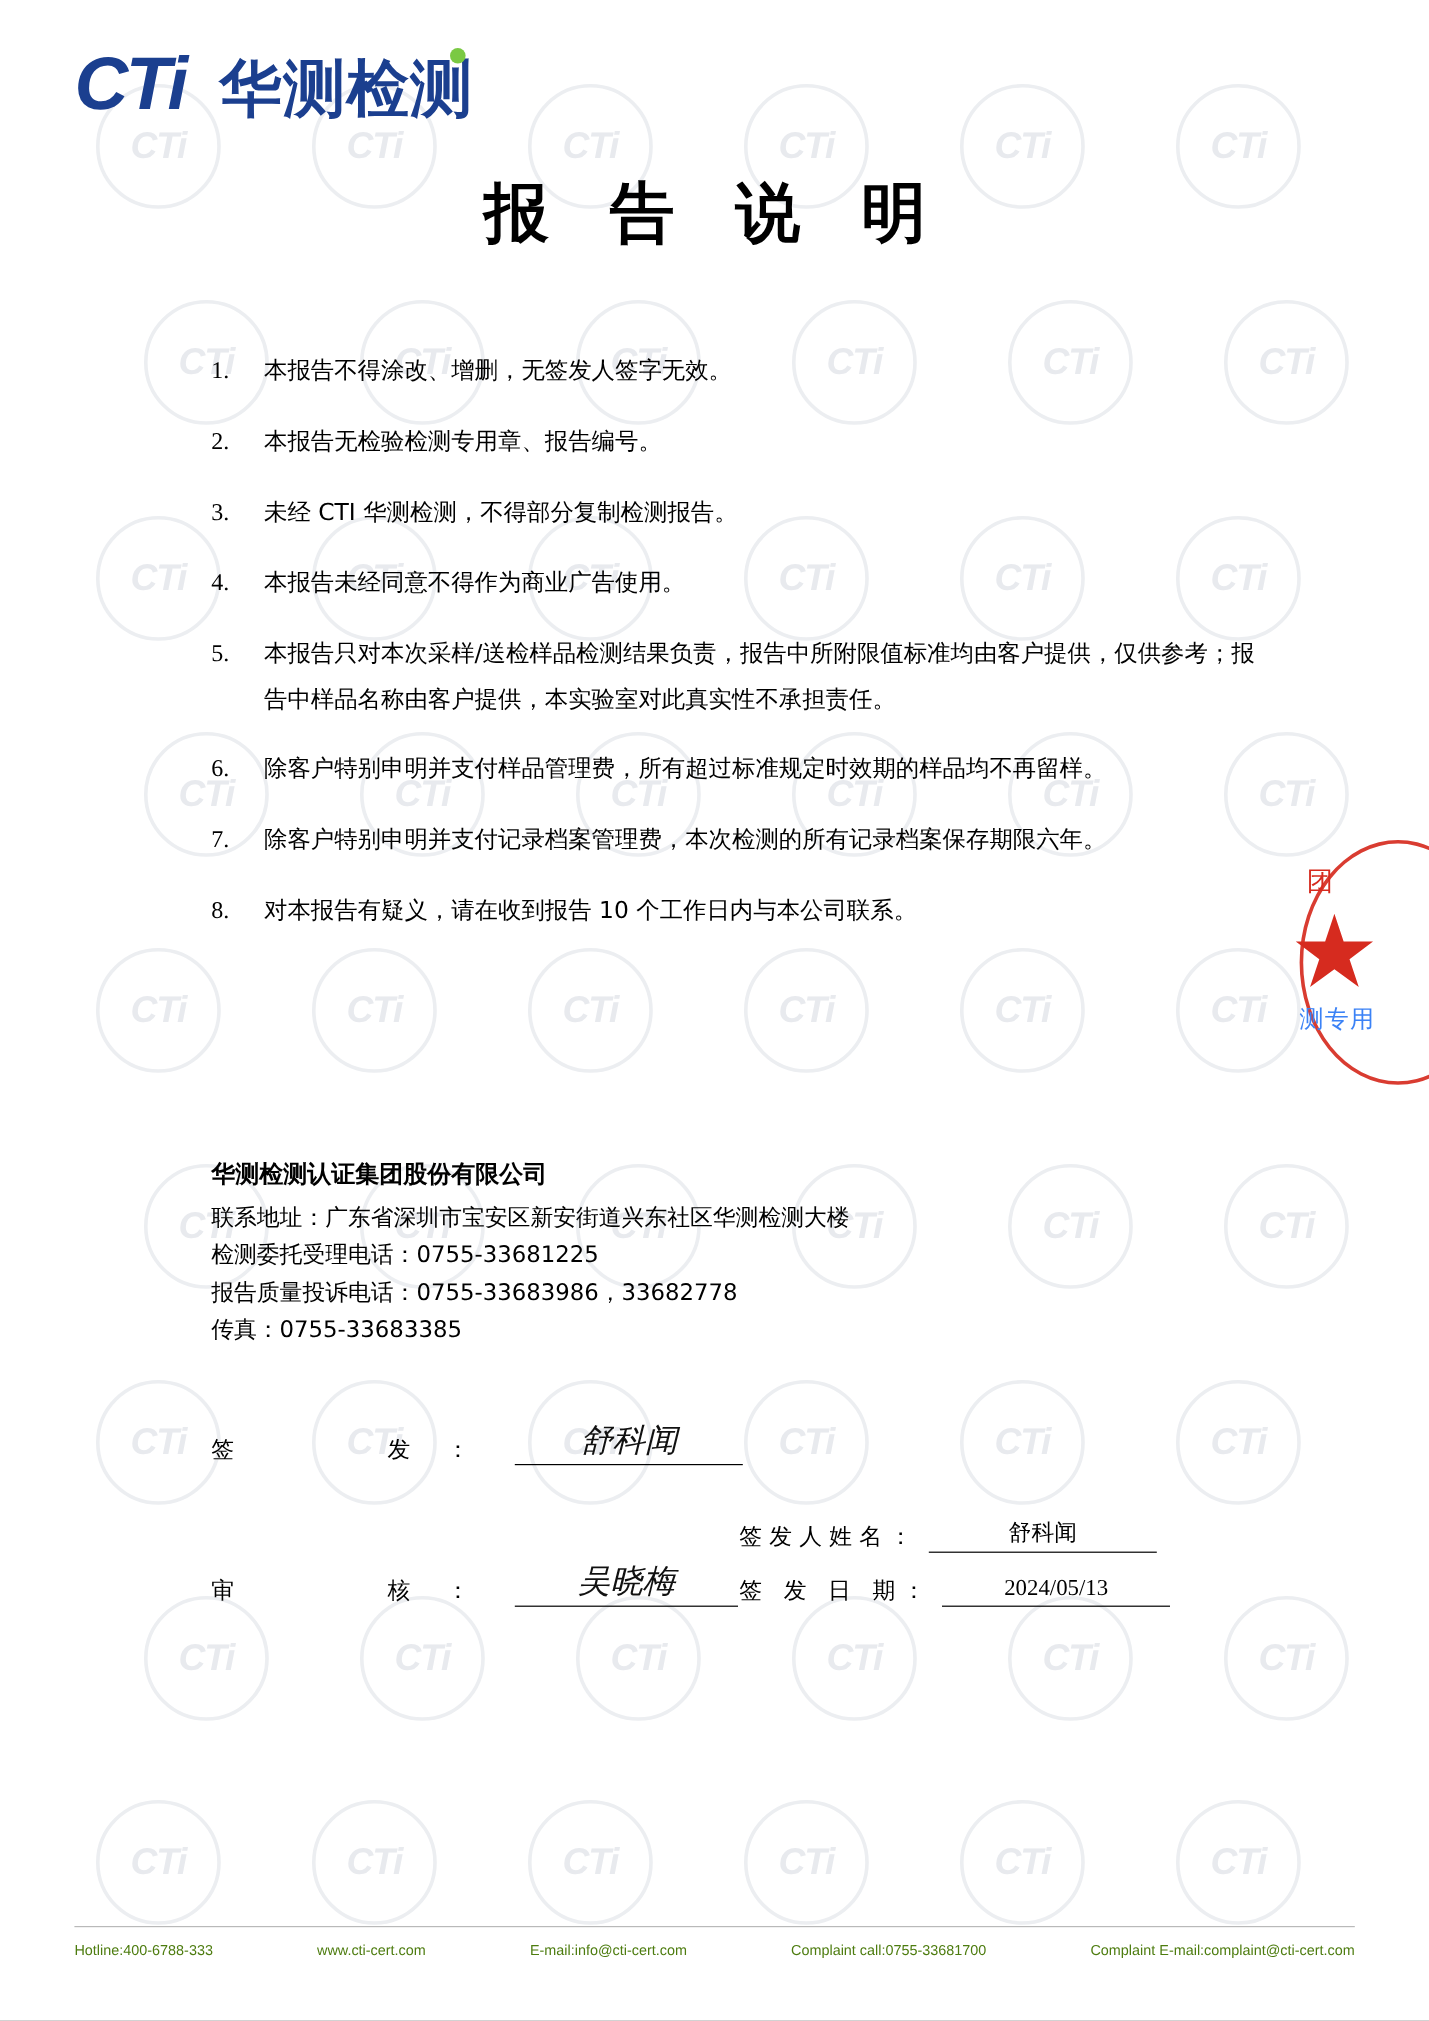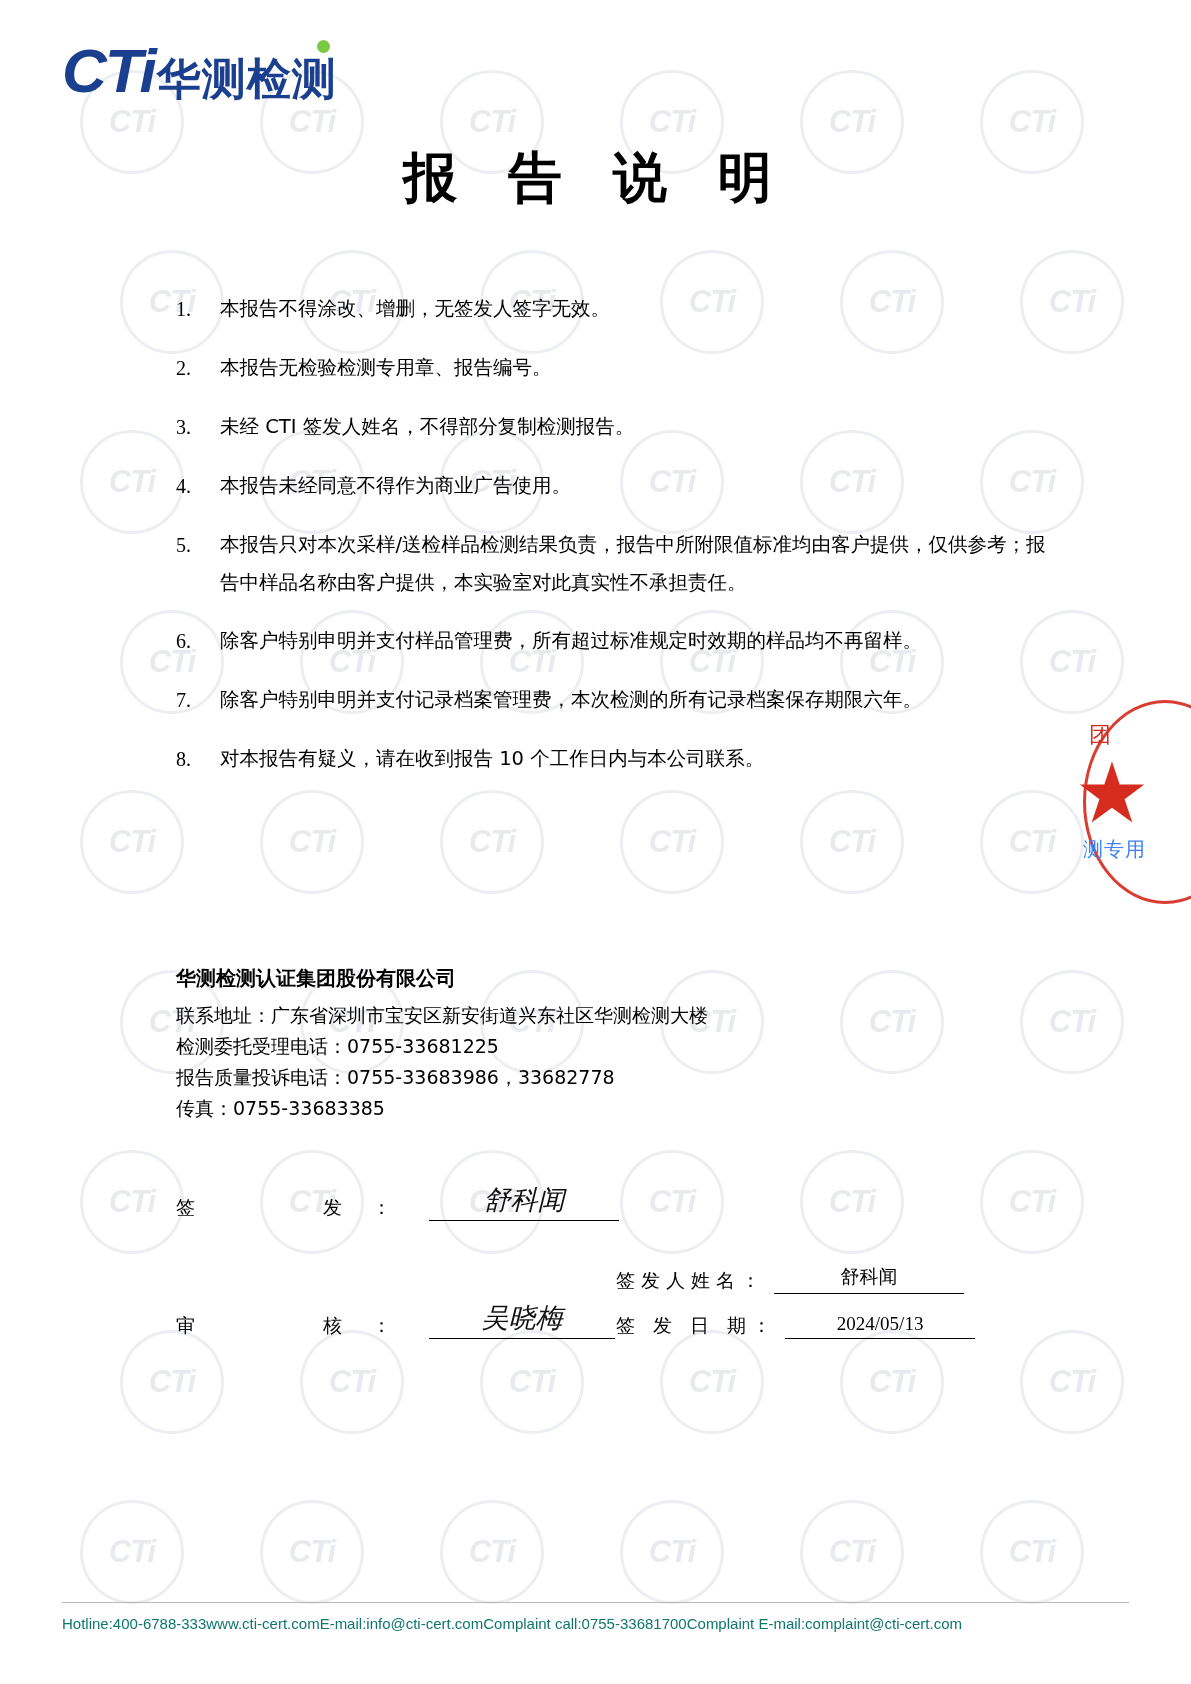--- a/index.html
+++ b/index.html
@@ -67,23 +67,23 @@
     width: 13px;
     height: 13px;
     background: #7ac943;
     border-radius: 50%;
     right: 7px;
     top: -2px;
   }
   .logo-cn {
     font-family: "DejaVu Sans", sans-serif;
     font-weight: bold;
-    font-size: 44px;
+    font-size: 52px;
     color: #1b3f8f;
-    margin-left: 2px;
+    margin-left: 28px;
     line-height: 1;
     letter-spacing: 1px;
   }
 
   
   .doc-title {
     position: absolute;
     top: 142px;
     left: 0;
     width: 1191px;
@@ -247,24 +247,24 @@
 
   
   .footer {
     position: absolute;
     left: 62px;
     right: 62px;
     bottom: 52px;
     border-top: 1px solid #b9b9b9;
     padding-top: 12px;
     display: flex;
-    justify-content: flex-start;
+    justify-content: space-between;
     font-family: "Liberation Sans", sans-serif;
-    font-size: 15px;
-    color: #0f766e;
+    font-size: 12px;
+    color: #4d7c0f;
     z-index: 4;
   }
 </style>
 </head>
 <body>
 
 <div class="page">
 
   <div class="watermarks" id="wm-layer">
       <div class="wm" style="left: 80px; top: 70px;">CTi</div>
@@ -336,21 +336,21 @@
       <div class="clause">
         <div class="clause-num">1.</div>
         <div class="clause-text">本报告不得涂改、增删，无签发人签字无效。</div>
       </div>
       <div class="clause">
         <div class="clause-num">2.</div>
         <div class="clause-text">本报告无检验检测专用章、报告编号。</div>
       </div>
       <div class="clause">
         <div class="clause-num">3.</div>
-        <div class="clause-text">未经 CTI 签发人姓名，不得部分复制检测报告。</div>
+        <div class="clause-text">未经 CTI 华测检测，不得部分复制检测报告。</div>
       </div>
       <div class="clause">
         <div class="clause-num">4.</div>
         <div class="clause-text">本报告未经同意不得作为商业广告使用。</div>
       </div>
       <div class="clause">
         <div class="clause-num">5.</div>
         <div class="clause-text">本报告只对本次采样/送检样品检测结果负责，报告中所附限值标准均由客户提供，仅供参考；报告中样品名称由客户提供，本实验室对此真实性不承担责任。</div>
       </div>
       <div class="clause">

